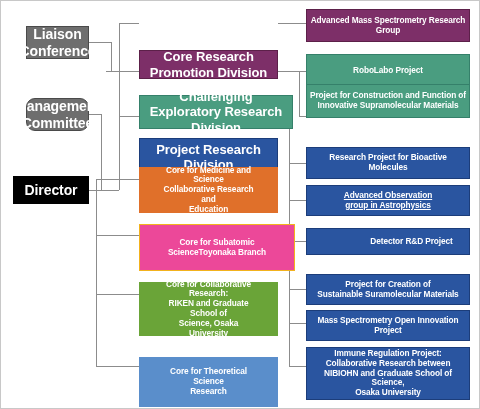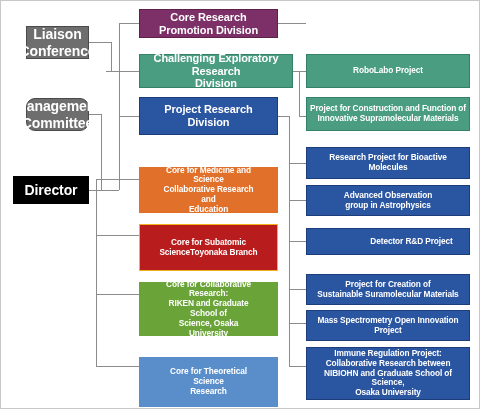--- a/index.html
+++ b/index.html
@@ -44,23 +44,24 @@
     border: 1px solid #4a4a4a;
     font-size: 14px;
   }
   .admin.black {
     background: #000000;
     border: 1px solid #000000;
   }
 
   
   .division {
-    font-size: 11px;
+    font-size: 13px;
     border-style: solid;
     border-width: 1px;
+    margin-top: 41px;
   }
 
   
   .core {
     font-size: 8.3px;
     border-style: solid;
     border-width: 1px;
     background-clip: padding-box;
     padding: 3px 16px;
     margin-top: 16px;
@@ -153,52 +154,56 @@
   <div class="node division" style="left:138px; top:96px; width:139px; height:38px; background:#2a55a0; border-color:#1c3d7a;align-items:center;">
     <span class="label">Project Research Division</span>
   </div>
 
   <div class="node core" style="left:138px; top:150px; width:139px; height:46px; background:#e0702a; border-color:#e0702a;">
     <span class="label">Core for Medicine and Science
 Collaborative Research and
 Education</span>
   </div>
 
-  <div class="node core" style="left:138px; top:207px; width:139px; height:47px; background:#b91c1c; border-color:#f2b21d;">
+  <div class="node core" style="left:138px; top:207px; width:156px; height:47px; background:#ec4899; border-color:#f2b21d;">
     <span class="label">Core for Subatomic
 ScienceToyonaka Branch</span>
   </div>
 
   <div class="node core" style="left:138px; top:265px; width:139px; height:54px; background:#6aa438; border-color:#6aa438;">
     <span class="label">Core for Collaborative Research:
 RIKEN and Graduate School of
 Science, Osaka University</span>
   </div>
 
   <div class="node core" style="left:138px; top:340px; width:139px; height:50px; background:#5a8ecb; border-color:#5a8ecb;">
     <span class="label">Core for Theoretical Science
 Research</span>
   </div>
 
+  <div class="node project" style="left:305px; top:8px; width:164px; height:33px; background:#7d2f68; border-color:#5c2049;">
+    <span class="label">Advanced Mass Spectrometry Research
+Group</span>
+  </div>
 
   <div class="node project" style="left:305px; top:53px; width:164px; height:34px; background:#4a9d80; border-color:#35806a;">
     <span class="label">RoboLabo Project</span>
   </div>
 
-  <div class="node project" style="left:305px; top:96px; width:164px; height:34px; background:#4a9d80; border-color:#35806a;">
+  <div class="node project" style="left:305px; top:83px; width:164px; height:34px; background:#4a9d80; border-color:#35806a;">
     <span class="label">Project for Construction and Function of
 Innovative Supramolecular Materials</span>
   </div>
 
   <div class="node project" style="left:305px; top:146px; width:164px; height:32px; background:#2a55a0; border-color:#1c3d7a;">
     <span class="label">Research Project for Bioactive
 Molecules</span>
   </div>
 
-  <div class="node project" style="left:305px; top:184px; width:164px; height:31px; background:#2a55a0; border-color:#1c3d7a;">
+  <div class="node project" style="left:305px; top:184px; width:164px; height:31px; background:#2a55a0; border-color:#1c3d7a;text-decoration:underline;">
     <span class="label">Advanced Observation
 group in Astrophysics</span>
   </div>
 
   <div class="node project" style="left:305px; top:227px; width:164px; height:27px; background:#2a55a0; border-color:#1c3d7a;padding-left:47px;">
     <span class="label">Detector R&amp;D Project</span>
   </div>
 
   <div class="node project" style="left:305px; top:273px; width:164px; height:31px; background:#2a55a0; border-color:#1c3d7a;">
     <span class="label">Project for Creation of

